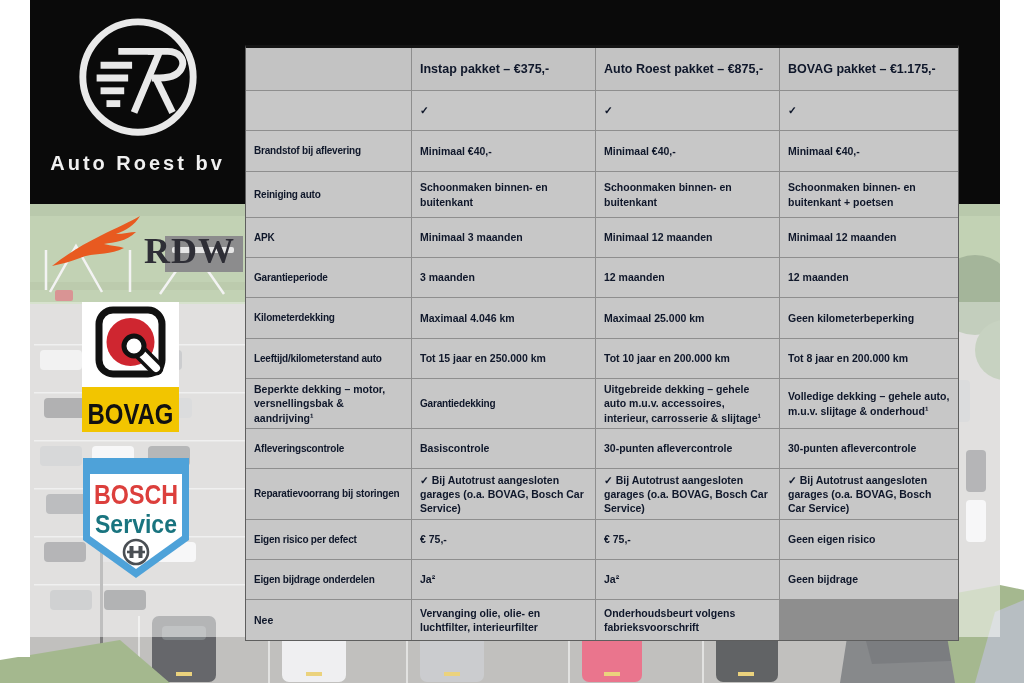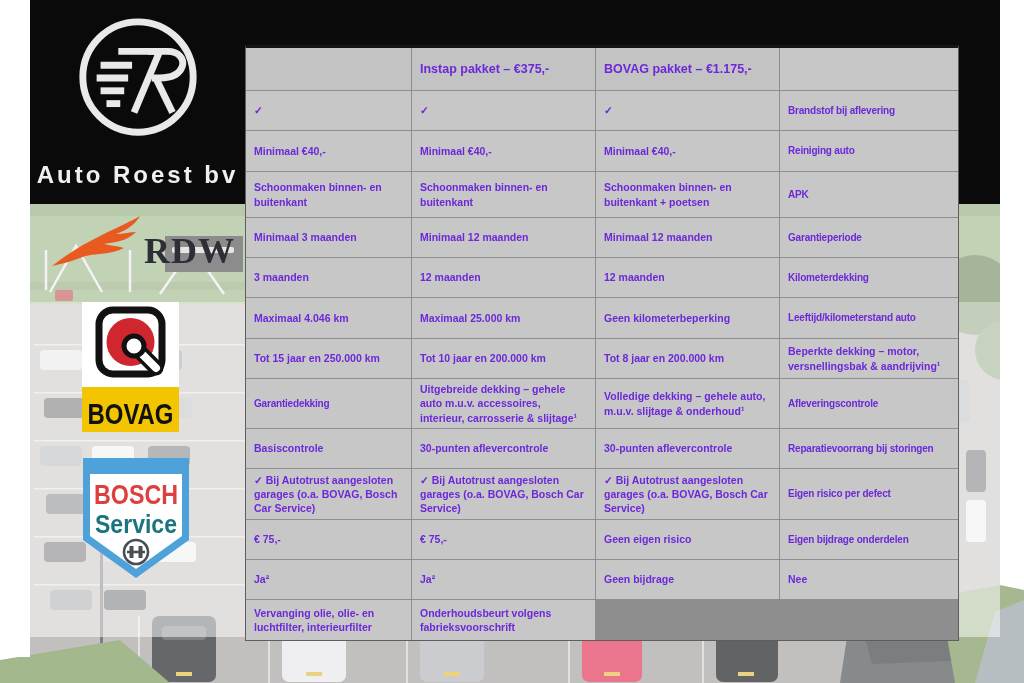--- a/index.html
+++ b/index.html
@@ -15,35 +15,35 @@
   .black-band {
     position:absolute; left:30px; top:0; width:970px; height:204px;
     background:#0a0a0a; z-index:1;
   }
   .brand-block {
     position:absolute; left:0; top:0; width:215px; height:204px;
     display:flex; flex-direction:column; align-items:center;
   }
   .brand-block svg { margin-top:10px; }
   .brand-name {
-    margin-top:17px; color:#f0f0f0; font-size:24px; font-weight:700;
+    margin-top:8px; color:#f0f0f0; font-size:20px; font-weight:700;
     letter-spacing:3px; white-space:nowrap;
   }
 
   
   .pkg-table {
     position:absolute; left:245px; top:45px; z-index:2;
     display:grid;
     grid-template-columns:165px 183px 183px 178px;
     grid-template-rows:42px 39px 40px 45px 39px 39px 40px 39px 49px 39px 50px 39px 39px 40px;
     gap:1px; background:#8e8e8e;
     border:1px solid #5e5e5e; border-top:3px solid #141414;
   }
   .cell {
-    background:#c7c7c7; color:#6d28d9; font-weight:700;
+    background:#c7c7c7; color:#0f172a; font-weight:700;
     font-size:10.5px; line-height:1.35; padding:3px 8px;
     display:flex; align-items:center; overflow:hidden;
   }
   .cell.head { font-size:12.5px; background:#c3c3c3; }
   .cell.lab  { font-size:10px; letter-spacing:-0.2px; }
 
   
   .rdw-logo {
     position:absolute; left:50px; top:214px; z-index:3;
     display:flex; align-items:flex-end;
@@ -190,20 +190,21 @@
         <path d="M86,69 l17,35"></path>
       </g>
     </svg>
     <div class="brand-name">Auto Roest bv</div>
   </div>
 </div>
 
 <div class="pkg-table">
     <div class="cell head lab"></div>
     <div class="cell head">Instap pakket – €375,-</div>
+    <div class="cell head">Auto Roest pakket – €875,-</div>
     <div class="cell head">BOVAG pakket – €1.175,-</div>
     <div class="cell lab"></div>
     <div class="cell">✓</div>
     <div class="cell">✓</div>
     <div class="cell">✓</div>
     <div class="cell lab">Brandstof bij aflevering</div>
     <div class="cell">Minimaal €40,-</div>
     <div class="cell">Minimaal €40,-</div>
     <div class="cell">Minimaal €40,-</div>
     <div class="cell lab">Reiniging auto</div>

